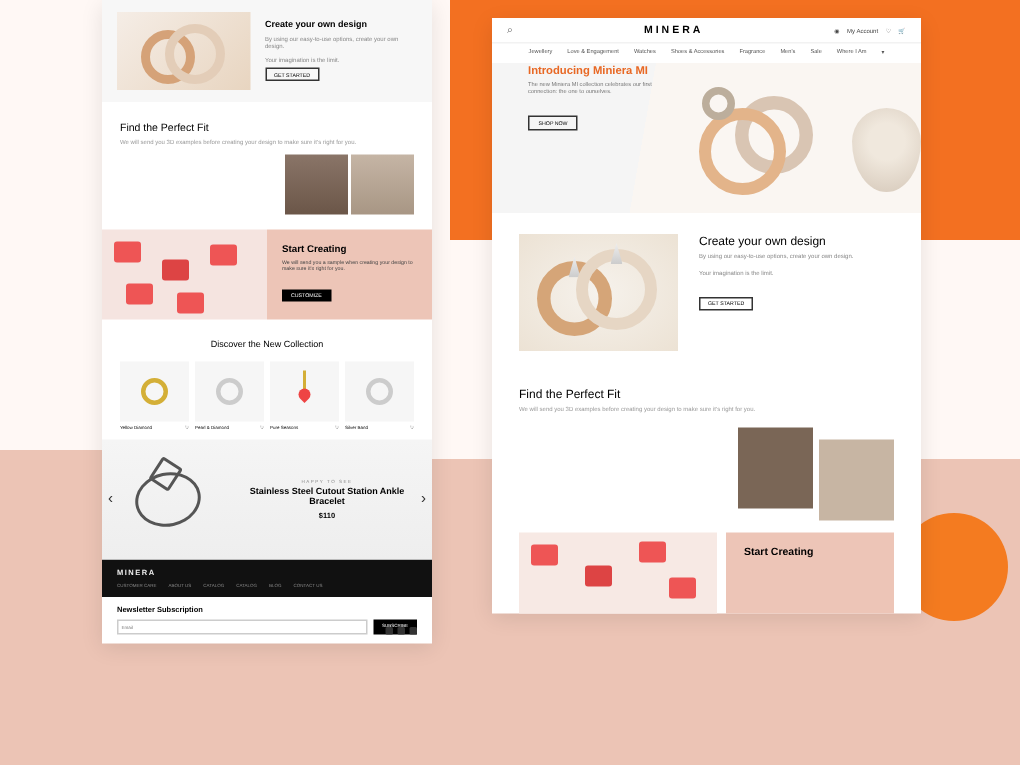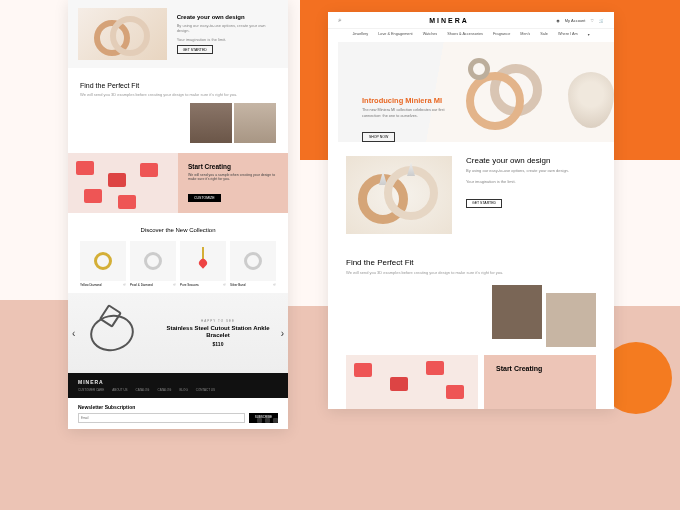--- a/index.html
+++ b/index.html
@@ -106,21 +106,21 @@
 .l-news .btn-dark { font-size:3px; }
 .l-socials { position:absolute; right:10px; bottom:6px; display:flex; gap:3px; }
 .l-social { width:5px; height:5px; background:#333; border-radius:1px; }
 
 
 .r-header { padding:4px 10px; display:flex; align-items:center; justify-content:space-between; border-bottom:1px solid #f2f2f2; }
 .r-search-icon { font-size:7px; color:#666; }
 .r-brand { font-size:7px; font-weight:700; letter-spacing:2px; }
 .r-acct { display:flex; align-items:center; gap:5px; font-size:4px; color:#444; }
 .r-nav { display:flex; gap:10px; justify-content:center; padding:3px 0 5px; font-size:3.8px; color:#555; }
-.r-hero { height:100px; background:linear-gradient(100deg,#f5f5f5 36%, #faf6f2 36%); display:flex; align-items:flex-end; padding:0 14px 0 24px; position:relative; overflow:hidden;margin-left:10px; }
+.r-hero { height:100px; background:linear-gradient(100deg,#f5f5f5 36%, #faf6f2 36%); display:flex; align-items:flex-start; padding:0 14px 0 24px; position:relative; overflow:hidden; }
 .r-hero-txt { width:100px; }
 .r-hero-txt h2 { font-size:7.5px; font-weight:600; color:#e86824; margin-bottom:3px; }
 .r-hero-txt p { font-size:3.8px; color:#777; line-height:1.4; margin-bottom:5px; }
 .r-hero .btn-outline { font-size:3.5px; padding:2px 6px; }
 .r-hero-rings { position:absolute; right:56px; top:12px; width:96px; height:76px; }
 .r-hero-rings .ring1, .r-hero-rings .ring2, .r-hero-rings .ring3{ position:absolute; border-radius:50%; }
 .r-hero-rings .ring1{ width:52px; height:52px; border:9px solid #d9c5b3; top:10px; left:28px; }
 .r-hero-rings .ring2{ width:58px; height:58px; border:8px solid #e3b48a; top:18px; left:4px; }
 .r-hero-rings .ring3{ width:22px; height:22px; border:5px solid #bcae9c; top:4px; left:6px; }
 .r-neck { position:absolute; right:0; top:30px; width:46px; height:56px; background:radial-gradient(circle at 50% 40%, #f0e8dd 30%, #dcd0c2 80%); border-radius:50%/40% 40% 60% 60%; }

